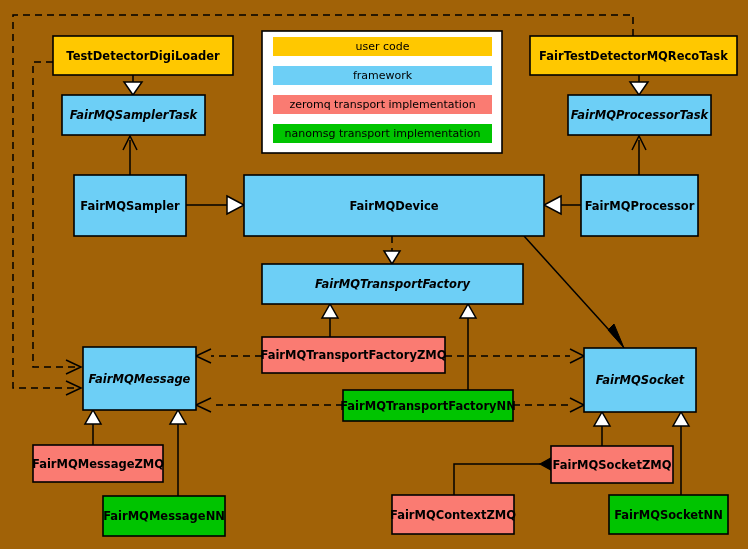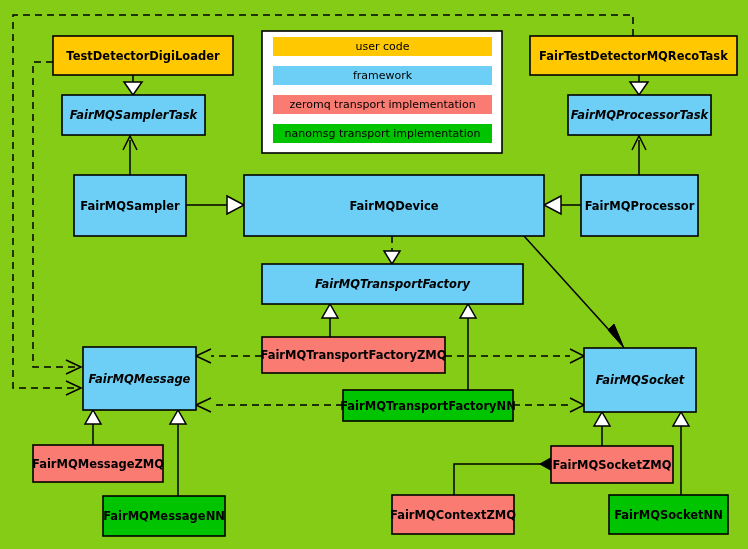--- a/index.html
+++ b/index.html
@@ -4,21 +4,21 @@
 <style>
   html, body {
     margin: 0;
     padding: 0;
     background: #ffffff;
   }
   #diagram-root {
     position: relative;
     width: 748px;
     height: 549px;
-    background: #84cc16;
+    background: #a16207;
     font-family: "DejaVu Sans", sans-serif;
     overflow: hidden;
   }
   svg#uml-canvas {
     position: absolute;
     left: 0;
     top: 0;
     width: 748px;
     height: 549px;
   }

